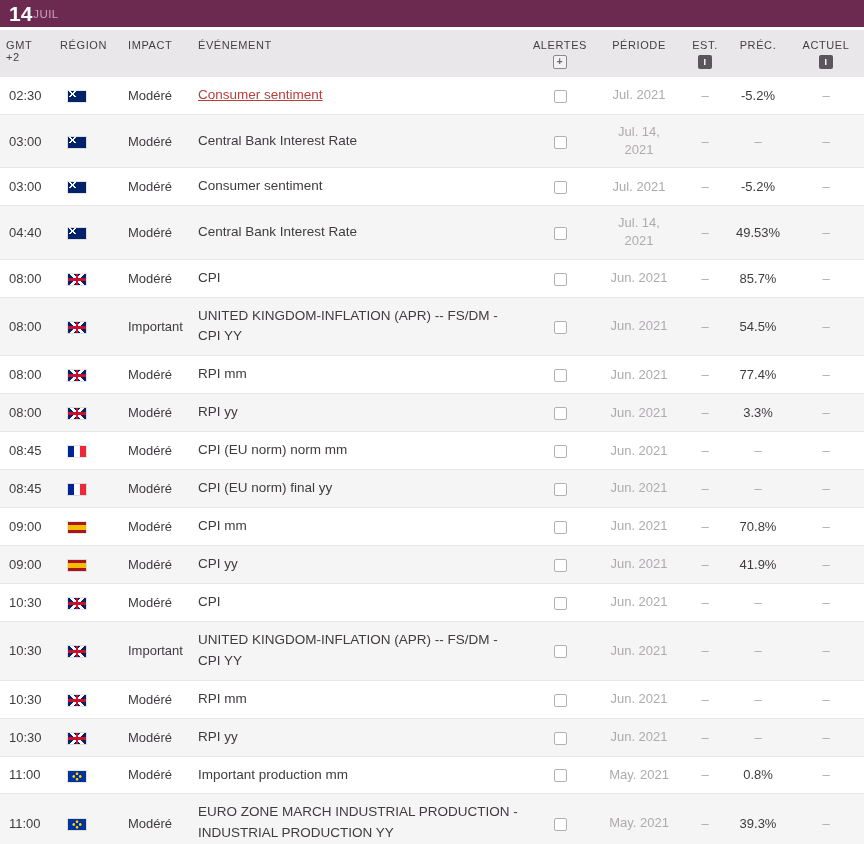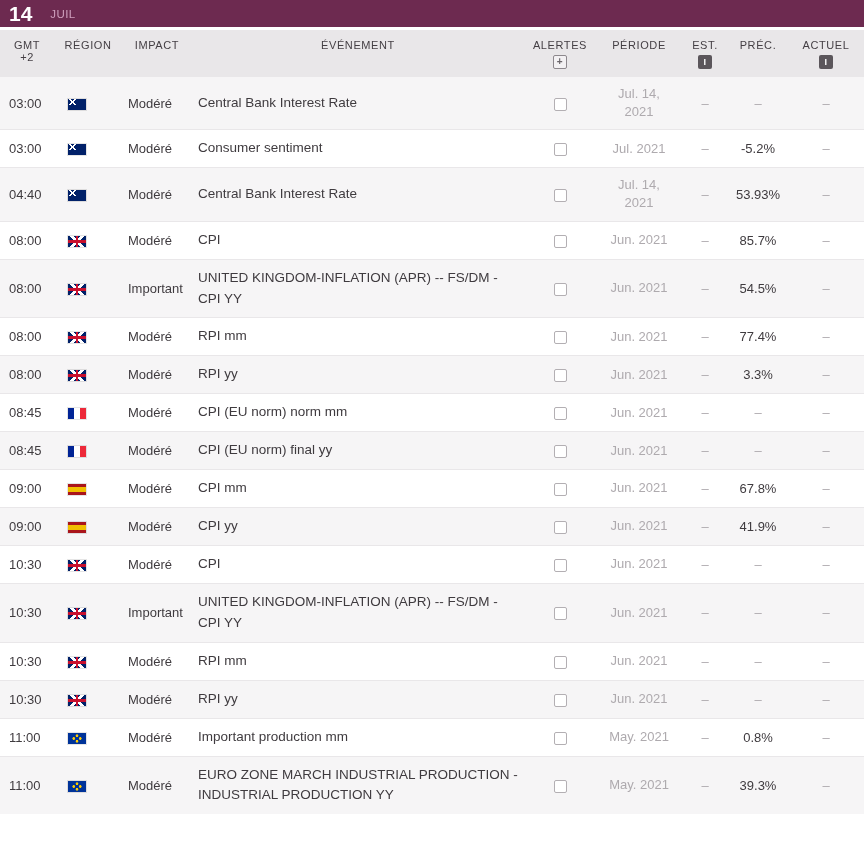--- a/index.html
+++ b/index.html
@@ -14,35 +14,35 @@
   
   .date-bar {
     height: 30px;
     background: var(--accent, #6d2a50);
     display: flex;
     align-items: center;
     padding: 0 9px;
     border-bottom: 3px solid #fff;
   }
   .date-bar .day { color: #fff; font-weight: bold; font-size: 21px; }
-  .date-bar .month { color: #cfa0bd; font-size: 11.5px; margin-left: 18px; letter-spacing: .4px; }
+  .date-bar .month { color: #cfa0bd; font-size: 11.5px; margin-left: 1px; letter-spacing: .4px; }
 
   
   table.cal { width: 864px; border-collapse: collapse; table-layout: fixed; }
   thead th {
     background: var(--header-bg, #e9e7e9);
     font-size: 11px;
     font-weight: normal;
     color: #443f44;
     letter-spacing: .6px;
     padding: 9px 6px 7px;
     vertical-align: top;
     text-transform: uppercase;
   }
-  th.al { text-align: center; }
+  th.al { text-align: left; }
   th.ac { text-align: center; }
   th.c-time-h { padding-left: 6px; }
 
   .hicon {
     width: 14px; height: 14px;
     margin: 4px auto 0;
     font-size: 9px;
     text-align: center;
     border-radius: 2px;
   }
@@ -154,20 +154,33 @@
           <div class="hicon info">i</div>
         </th>
         <th class="ac"><span>PRÉC.</span></th>
         <th class="ac">
           <div>ACTUEL</div>
           <div class="hicon info">i</div>
         </th>
       </tr>
     </thead>
     <tbody id="calendar-body">
+        <tr>
+    <td class="c-time">02:30</td>
+    <td class="c-region"><span class="flag flag-australia"></span></td>
+    <td class="c-impact">Modéré</td>
+    <td class="c-event"><span class="event-name event-link">Consumer sentiment</span></td>
+    <td class="c-alert ac"><input type="checkbox" class="alert-cb" style=""></td>
+    <td class="c-period ac">
+            <div class="period-text">Jul. 2021</div>
+          </td>
+    <td class="c-est ac muted">–</td>
+    <td class="c-prev ac">-5.2%</td>
+    <td class="c-actual ac muted">–</td>
+  </tr>
         <tr class="alt">
     <td class="c-time">03:00</td>
     <td class="c-region"><span class="flag flag-newzealand"></span></td>
     <td class="c-impact">Modéré</td>
     <td class="c-event"><span class="event-name">Central Bank Interest Rate</span></td>
     <td class="c-alert ac"><input type="checkbox" class="alert-cb" style=""></td>
     <td class="c-period ac">
             <div class="period-text">Jul. 14, 2021</div>
           </td>
     <td class="c-est ac muted">–</td>
@@ -190,21 +203,21 @@
         <tr class="alt">
     <td class="c-time">04:40</td>
     <td class="c-region"><span class="flag flag-newzealand"></span></td>
     <td class="c-impact">Modéré</td>
     <td class="c-event"><span class="event-name">Central Bank Interest Rate</span></td>
     <td class="c-alert ac"><input type="checkbox" class="alert-cb" style=""></td>
     <td class="c-period ac">
             <div class="period-text">Jul. 14, 2021</div>
           </td>
     <td class="c-est ac muted">–</td>
-    <td class="c-prev ac">53.93%</td>
+    <td class="c-prev ac">49.53%</td>
     <td class="c-actual ac muted">–</td>
   </tr>
         <tr>
     <td class="c-time">08:00</td>
     <td class="c-region"><span class="flag flag-uk"></span></td>
     <td class="c-impact">Modéré</td>
     <td class="c-event"><span class="event-name">CPI</span></td>
     <td class="c-alert ac"><input type="checkbox" class="alert-cb" style=""></td>
     <td class="c-period ac">
             <div class="period-text">Jun. 2021</div>
@@ -281,21 +294,21 @@
         <tr>
     <td class="c-time">09:00</td>
     <td class="c-region"><span class="flag flag-spain"></span></td>
     <td class="c-impact">Modéré</td>
     <td class="c-event"><span class="event-name">CPI mm</span></td>
     <td class="c-alert ac"><input type="checkbox" class="alert-cb" style=""></td>
     <td class="c-period ac">
             <div class="period-text">Jun. 2021</div>
           </td>
     <td class="c-est ac muted">–</td>
-    <td class="c-prev ac">67.8%</td>
+    <td class="c-prev ac">70.8%</td>
     <td class="c-actual ac muted">–</td>
   </tr>
         <tr class="alt">
     <td class="c-time">09:00</td>
     <td class="c-region"><span class="flag flag-spain"></span></td>
     <td class="c-impact">Modéré</td>
     <td class="c-event"><span class="event-name">CPI yy</span></td>
     <td class="c-alert ac"><input type="checkbox" class="alert-cb" style=""></td>
     <td class="c-period ac">
             <div class="period-text">Jun. 2021</div>

